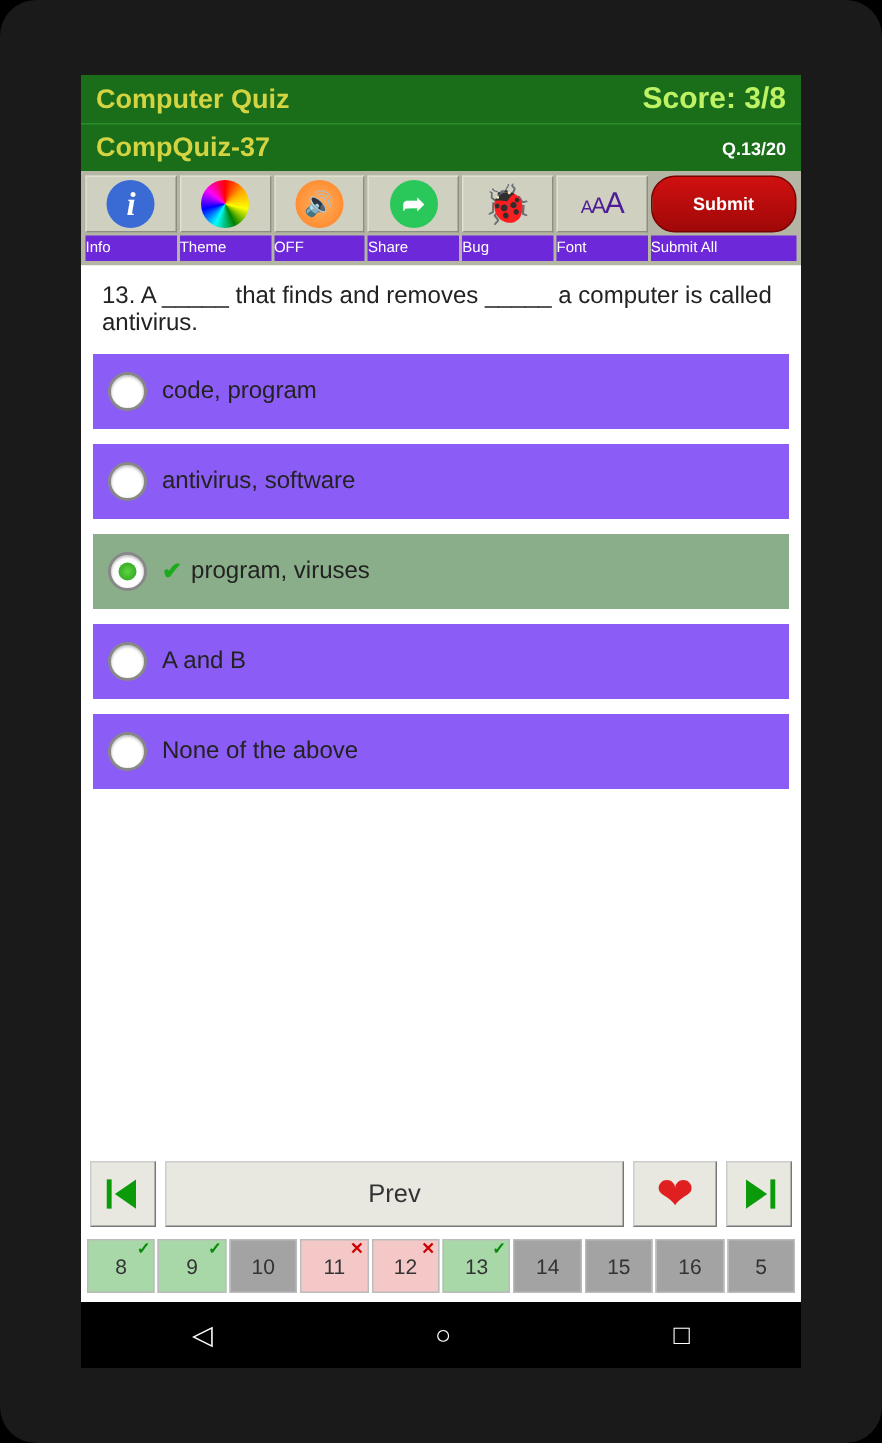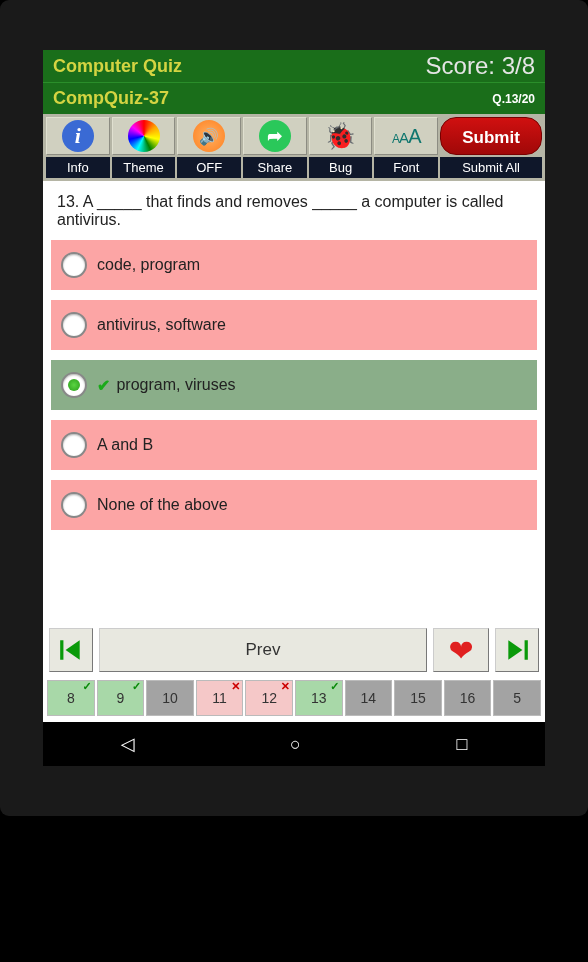--- a/index.html
+++ b/index.html
@@ -1,30 +1,30 @@
 <!DOCTYPE html>
 <html><head>
 <meta charset="utf-8">
 <style>
 * { margin: 0; padding: 0; box-sizing: border-box; font-family: Arial, sans-serif; }
 html, body { width: 588px; height: 962px; background: #000; }
 .device-frame {
-  width: 588px; height: 816px; background: #1a1a1a;
-  border-radius: 9px; padding: 50px 43px; position: relative;
+  width: 588px; height: 962px; background: #1a1a1a;
+  border-radius: 24px; padding: 50px 54px; position: relative;
 }
 .screen {
   width: 100%; height: 100%; background: #fff;
   display: flex; flex-direction: column; overflow: hidden;
 }
 .header1 {
   background: #1a6e1a; display: flex; justify-content: space-between;
   align-items: center; padding: 5px 10px; height: 32px;
 }
 .app-title { color: #d4d442; font-size: 18px; font-weight: bold; }
-.score { color: #e5e5e5; font-size: 24px; font-weight: normal; }
+.score { color: #bef264; font-size: 20px; font-weight: bold; }
 .header2 {
   background: #1a6e1a; display: flex; justify-content: space-between;
   align-items: center; padding: 5px 10px; height: 32px;
   border-top: 1px solid #2a8e2a;
   text-align: right;
 }
 .quiz-name { color: #d4d442; font-size: 18px; font-weight: bold; }
 .q-counter { color: #fff; font-size: 12px; font-weight: bold; }
 .toolbar {
   background: #b5b5a5; display: flex; gap: 2px; padding: 3px;
@@ -32,35 +32,35 @@
 .toolbar-item {
   flex: 1; display: flex; flex-direction: column; align-items: center;
   gap: 2px;
 }
 .toolbar-icon {
   width: 100%; height: 38px; background: #d0d0c0;
   border: 1px outset #e0e0d0; display: flex; align-items: center;
   justify-content: center; cursor: pointer;
 }
 .toolbar-label-row {
-  background: #0f172a; color: #fff; width: 100%; text-align: center;
-  font-size: 13px; padding: 3px 0;
+  background: #6d28d9; color: #fff; width: 100%; 
+  font-size: 10px; padding: 3px 0;
 }
 .submit-btn {
   background: linear-gradient(#d01010, #a00808);
   color: #fff; border-radius: 16px; padding: 6px 8px;
-  font-weight: bold; font-size: 17px; border: 1px solid #700;
-  width: 100%; height: 38px; display: flex; align-items: flex-end;
+  font-weight: bold; font-size: 12px; border: 1px solid #700;
+  width: 100%; height: 38px; display: flex; align-items: center;
   justify-content: center; cursor: pointer;
 }
 .content { flex: 1; background: #fff; padding: 12px 8px; overflow: auto; }
 .question-text { font-size: 16px; color: #222; margin-bottom: 11px; padding: 0 6px; }
 .option {
   display: flex; align-items: center; gap: 10px;
-  padding: 12px 10px; margin-bottom: 10px; background: #fca5a5;
+  padding: 12px 10px; margin-bottom: 10px; background: #8b5cf6;
   cursor: pointer;
 }
 .option.selected { background: #8aae89; }
 .radio {
   width: 26px; height: 26px; border-radius: 50%;
   border: 2px solid #888; background: #fff; position: relative;
   display: flex; align-items: center; justify-content: center;
   box-shadow: inset 0 1px 2px rgba(0,0,0,0.3);
 }
 .radio.checked::after {
@@ -107,21 +107,21 @@
 .icon-circle {
   width: 32px; height: 32px; border-radius: 50%;
   display: flex; align-items: center; justify-content: center;
   font-weight: bold; color: #fff;
 }
 .info-i { background: #3a6ad4; font-family: Georgia, serif; font-style: italic; font-size: 22px; }
 .theme-i { background: conic-gradient(red,orange,yellow,green,cyan,blue,magenta,red); }
 .sound-i { background: radial-gradient(#ffb060,#ff8020); }
 .share-i { background: #2ac85a; font-size: 18px; }
 .bug-i { color: #c00; font-size: 26px; }
-.font-i { color: #0f766e; font-size: 12px; letter-spacing: -1px; }
+.font-i { color: #4c1d95; font-size: 12px; letter-spacing: -1px; }
 .font-i span:nth-child(2){font-size:15px}
 .font-i span:nth-child(3){font-size:20px}
 .heart { color: #e02020; font-size: 30px; }
 svg.navsvg { width: 26px; height: 26px; }
 </style>
 </head>
 <body>
 
 <div class="device-frame">
 <div class="screen">

